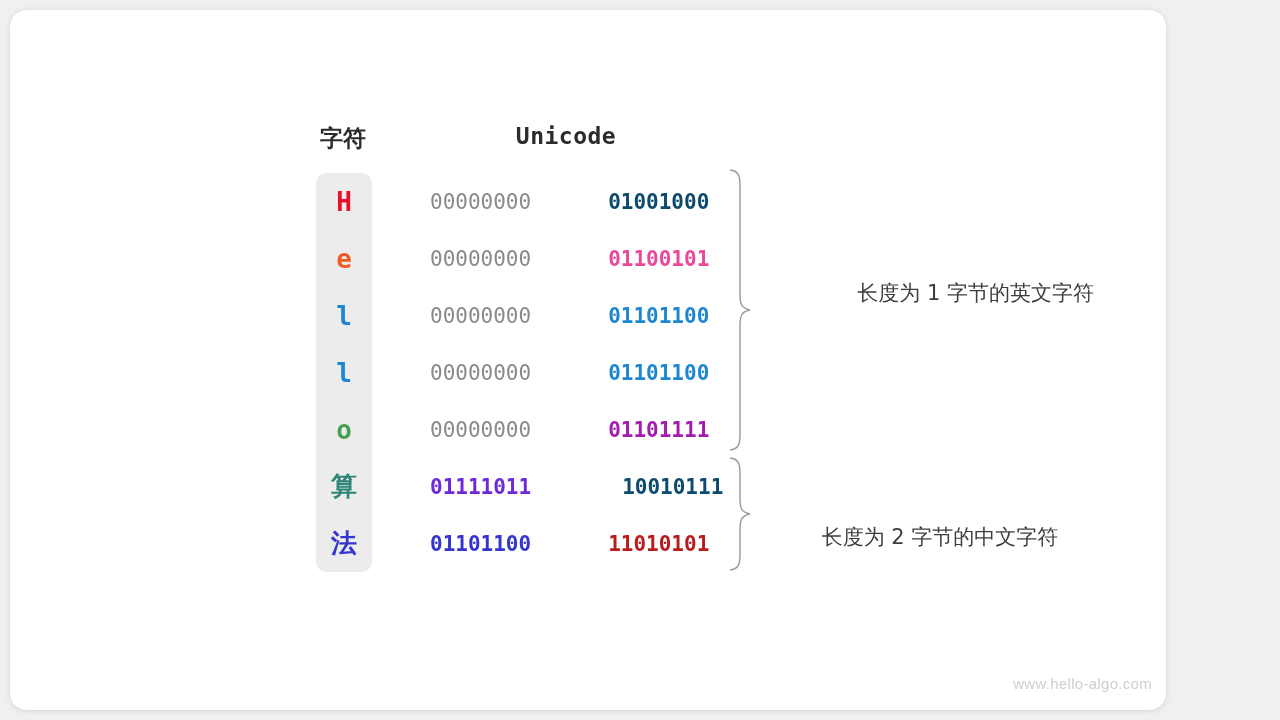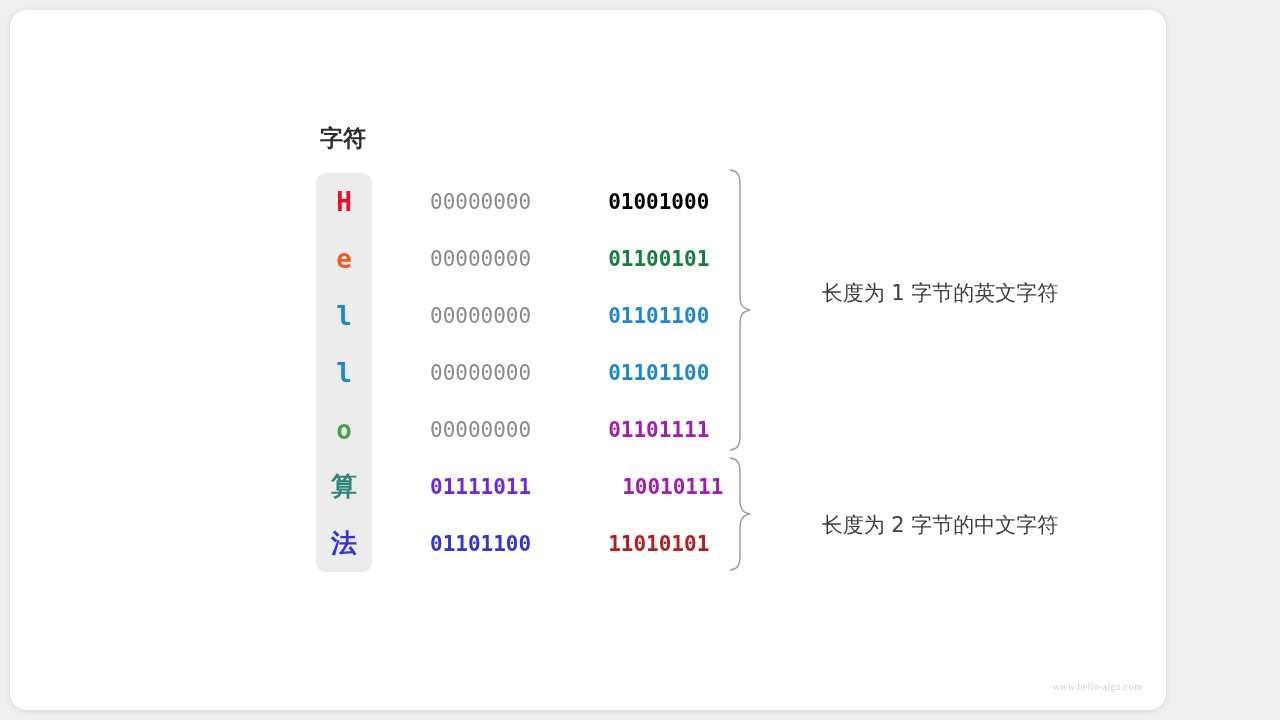--- a/index.html
+++ b/index.html
@@ -131,68 +131,70 @@
     color: #3d3d3d;
     white-space: nowrap;
   }
   .annot .sub {
     font-size: 19px;
     color: #8a8a8a;
     white-space: nowrap;
   }
 
   #annot-1 {
-    left: 760px;
+    left: 744px;
     top: 268px;
     width: 340px;
+    text-align: right;
   }
   #annot-2 {
     left: 760px;
-    top: 500px;
+    top: 512px;
     width: 340px;
     text-align: center;
   }
 
   
   #watermark {
     position: absolute;
-    right: 24px;
+    right: 14px;
     bottom: 18px;
-    font-family: Liberation Serif, serif;
-    font-size: 10px;
+    font-family: Liberation Sans, sans-serif;
+    font-size: 15px;
     color: #cfcfcf;
     letter-spacing: 0.3px;
     white-space: nowrap;
   }
 </style>
 </head>
 <body>
 
 <div id="card">
 
   <div class="col-head" id="head-char">字符</div>
 
+  <div class="col-head" id="head-unicode">Unicode</div>
 
   <div id="char-col">
       <div class="char-cell" style="top: 0px; color: rgb(232, 17, 45);">H</div>
       <div class="char-cell" style="top: 57px; color: rgb(241, 90, 34);">e</div>
       <div class="char-cell" style="top: 114px; color: rgb(30, 135, 209);">l</div>
       <div class="char-cell" style="top: 171px; color: rgb(30, 135, 209);">l</div>
       <div class="char-cell" style="top: 228px; color: rgb(74, 158, 79);">o</div>
       <div class="char-cell cjk" style="top: 285px; color: rgb(46, 132, 119);">算</div>
       <div class="char-cell cjk" style="top: 342px; color: rgb(52, 52, 207);">法</div>
     </div>
 
   <div id="rows-layer">
-      <div class="bin-row" style="top: 163px;"><span class="byte-hi">00000000</span><span class="byte-gap"></span><span class="byte-lo" style="color: #000000;">01001000</span></div>
-      <div class="bin-row" style="top: 220px;"><span class="byte-hi">00000000</span><span class="byte-gap"></span><span class="byte-lo" style="color: #15803d;">01100101</span></div>
+      <div class="bin-row" style="top: 163px;"><span class="byte-hi">00000000</span><span class="byte-gap"></span><span class="byte-lo" style="color: #0c4a6e;">01001000</span></div>
+      <div class="bin-row" style="top: 220px;"><span class="byte-hi">00000000</span><span class="byte-gap"></span><span class="byte-lo" style="color: #ec4899;">01100101</span></div>
       <div class="bin-row" style="top: 277px;"><span class="byte-hi">00000000</span><span class="byte-gap"></span><span class="byte-lo" style="color: rgb(30, 135, 209);">01101100</span></div>
       <div class="bin-row" style="top: 334px;"><span class="byte-hi">00000000</span><span class="byte-gap"></span><span class="byte-lo" style="color: rgb(30, 135, 209);">01101100</span></div>
       <div class="bin-row" style="top: 391px;"><span class="byte-hi">00000000</span><span class="byte-gap"></span><span class="byte-lo" style="color: #a21caf;">01101111</span></div>
-      <div class="bin-row" style="top: 448px;"><span class="byte-hi colored" style="color: #6d28d9;">01111011</span><span class="byte-gap"></span><span class="byte-lo" style="color: #a21caf; margin-left: 25px;">10010111</span></div>
+      <div class="bin-row" style="top: 448px;"><span class="byte-hi colored" style="color: #6d28d9;">01111011</span><span class="byte-gap"></span><span class="byte-lo" style="color: #0c4a6e; margin-left: 25px;">10010111</span></div>
       <div class="bin-row" style="top: 505px;"><span class="byte-hi colored" style="color: rgb(52, 52, 207);">01101100</span><span class="byte-gap"></span><span class="byte-lo" style="color: #b91c1c;">11010101</span></div>
     </div>
 
   <svg class="brace" id="brace-1" style="left:718px; top:158px;" width="30" height="290" viewBox="0 0 30 290">
     <path d="M 2 2
              C 11 3, 12 8, 12 18
              L 12 126
              C 12 136, 13 140, 22 142
              C 13 144, 12 148, 12 158
              L 12 266

